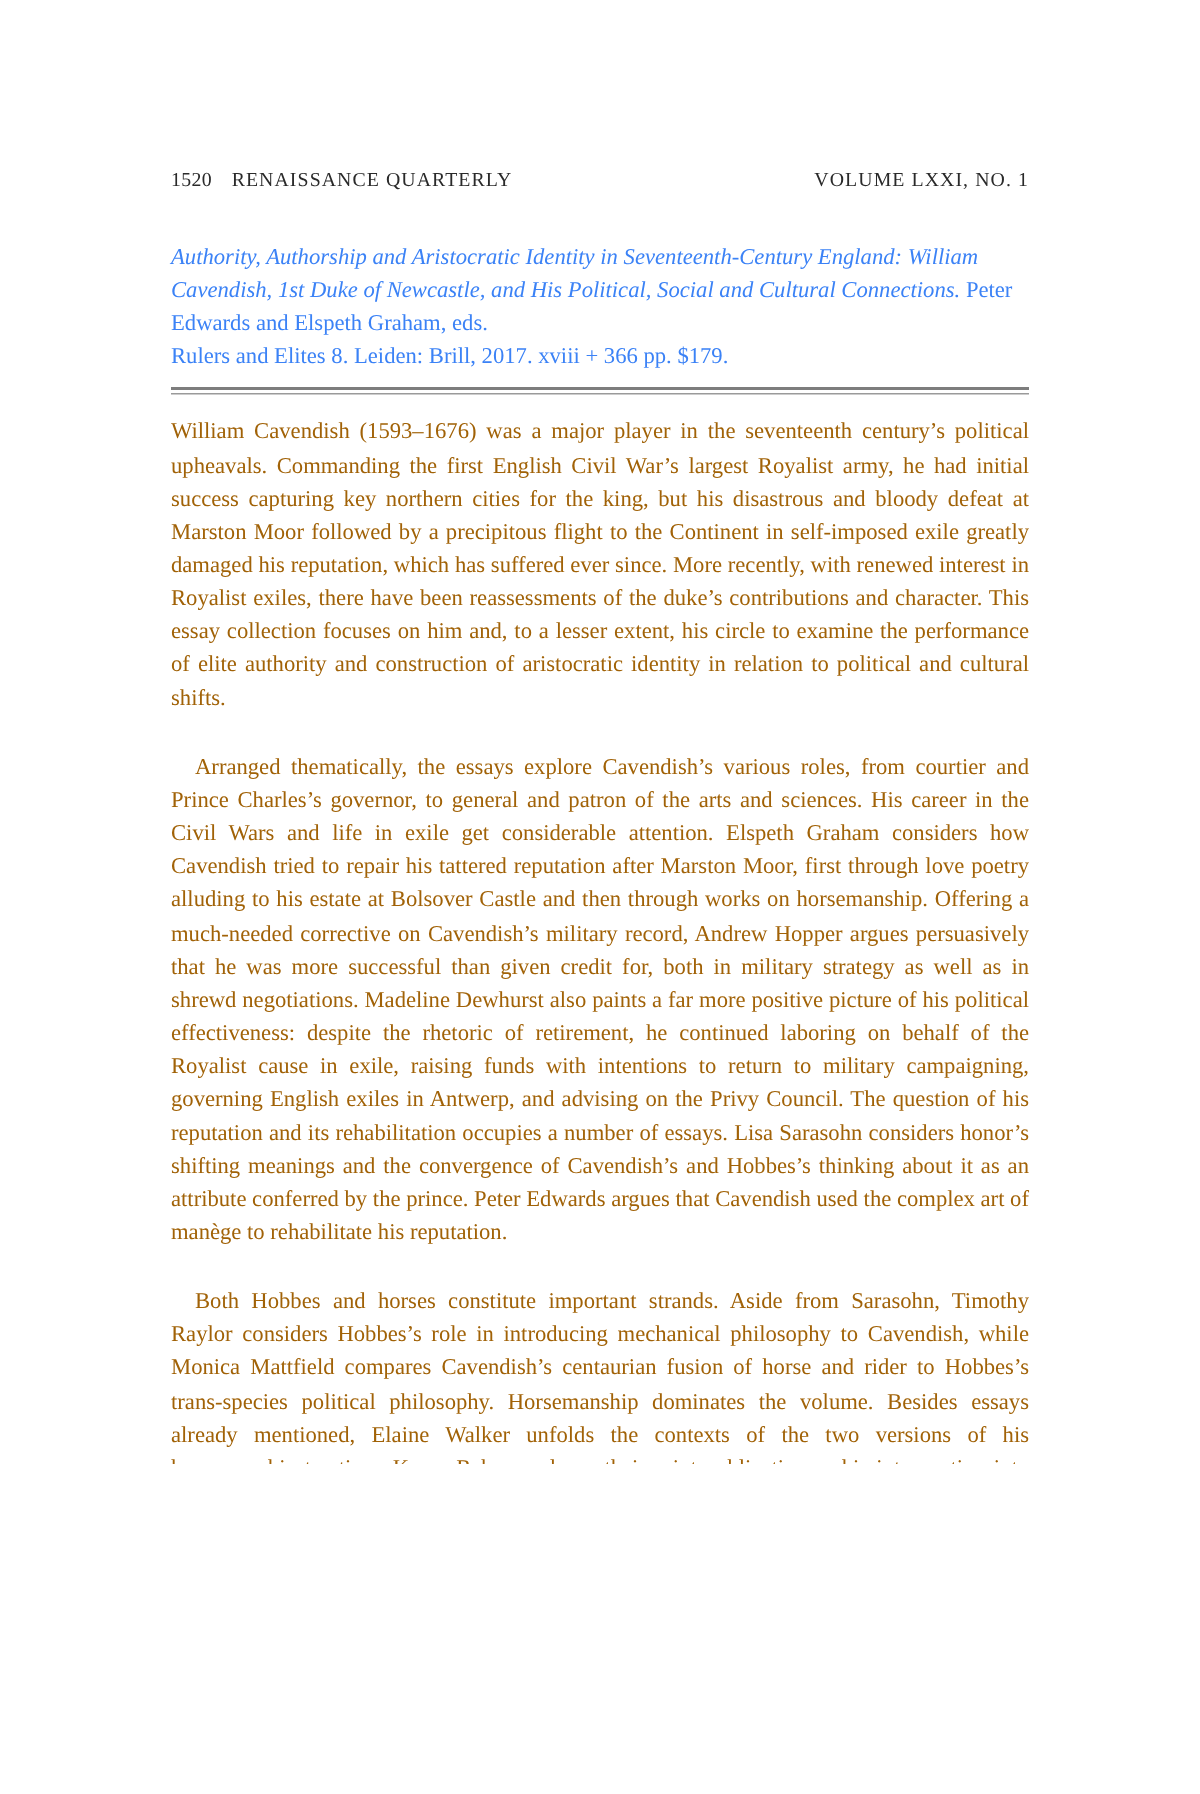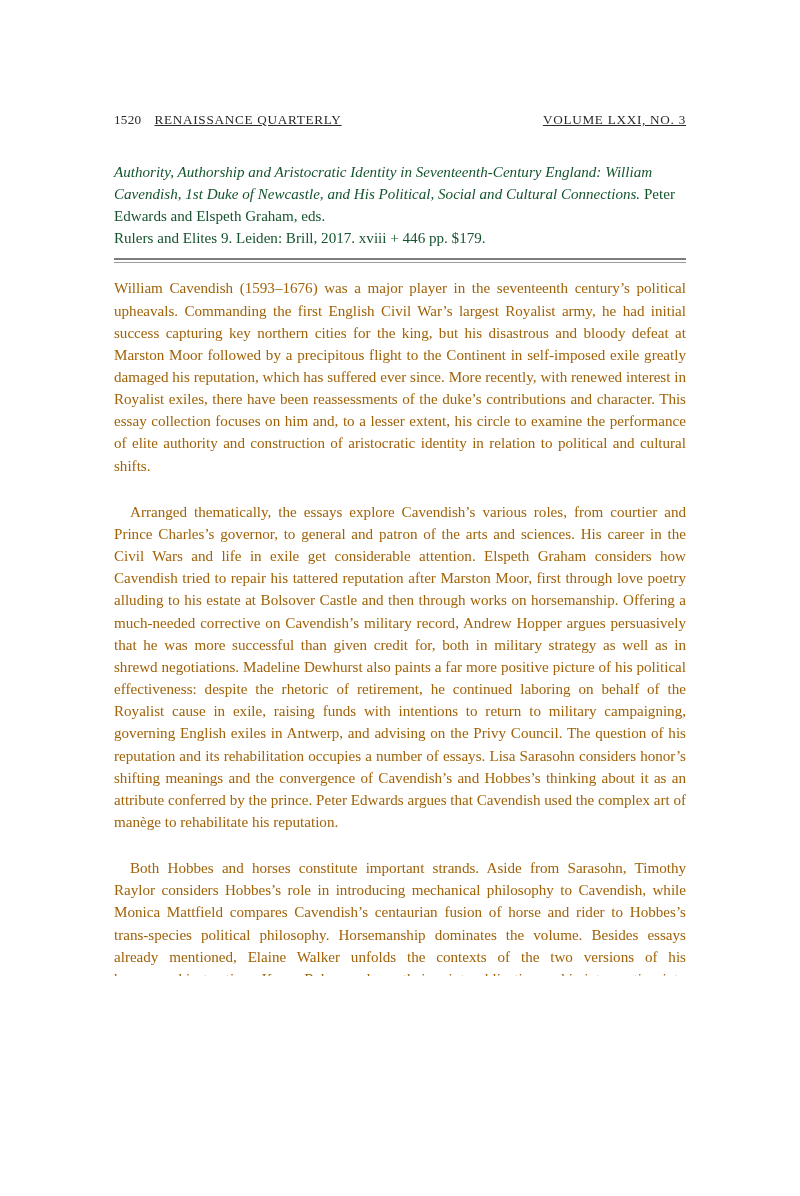--- a/index.html
+++ b/index.html
@@ -45,28 +45,27 @@
     display: flex;
     align-items: baseline;
   }
   .rh-folio {
     margin-right: 13px;
     letter-spacing: 0.02em;
   }
   .rh-journal,
   .rh-volume {
     white-space: nowrap;
-    text-decoration: underline;
   }
 
   
   .citation-block {
     font-size: 15.1px;
     line-height: 22.1px;
-    color: #14532d;
+    color: #3b82f6;
     margin: 0;
   }
   .citation-title {
     font-style: italic;
   }
   .citation-editors {
     font-style: normal;
   }
   .citation-imprint {
     display: block;
@@ -114,26 +113,26 @@
 <body>
 
 <div class="page">
   <div class="content">
 
     <div class="running-head">
       <div class="rh-left">
         <span class="rh-folio">1520</span>
         <span class="rh-journal">RENAISSANCE QUARTERLY</span>
       </div>
-      <span class="rh-volume">VOLUME LXXI, NO. 3</span>
+      <span class="rh-volume">VOLUME LXXI, NO. 1</span>
     </div>
 
     <div class="citation-block">
       <span class="citation-title">Authority, Authorship and Aristocratic Identity in Seventeenth-Century England: William Cavendish, 1st Duke of Newcastle, and His Political, Social and Cultural Connections.</span><span class="citation-editors"> Peter Edwards and Elspeth Graham, eds.</span>
-      <span class="citation-imprint">Rulers and Elites 9. Leiden: Brill, 2017. xviii + 446 pp. $179.</span>
+      <span class="citation-imprint">Rulers and Elites 8. Leiden: Brill, 2017. xviii + 366 pp. $179.</span>
     </div>
 
     <div class="double-rule">
       <div class="rule-thick"></div>
       <div class="rule-gap"></div>
       <div class="rule-thin"></div>
     </div>
 
     <div class="body-text">
       <p>William Cavendish (1593–1676) was a major player in the seventeenth century’s political upheavals. Commanding the first English Civil War’s largest Royalist army, he had initial success capturing key northern cities for the king, but his disastrous and bloody defeat at Marston Moor followed by a precipitous flight to the Continent in self-imposed exile greatly damaged his reputation, which has suffered ever since. More recently, with renewed interest in Royalist exiles, there have been reassessments of the duke’s contributions and character. This essay collection focuses on him and, to a lesser extent, his circle to examine the performance of elite authority and construction of aristocratic identity in relation to political and cultural shifts.</p>

